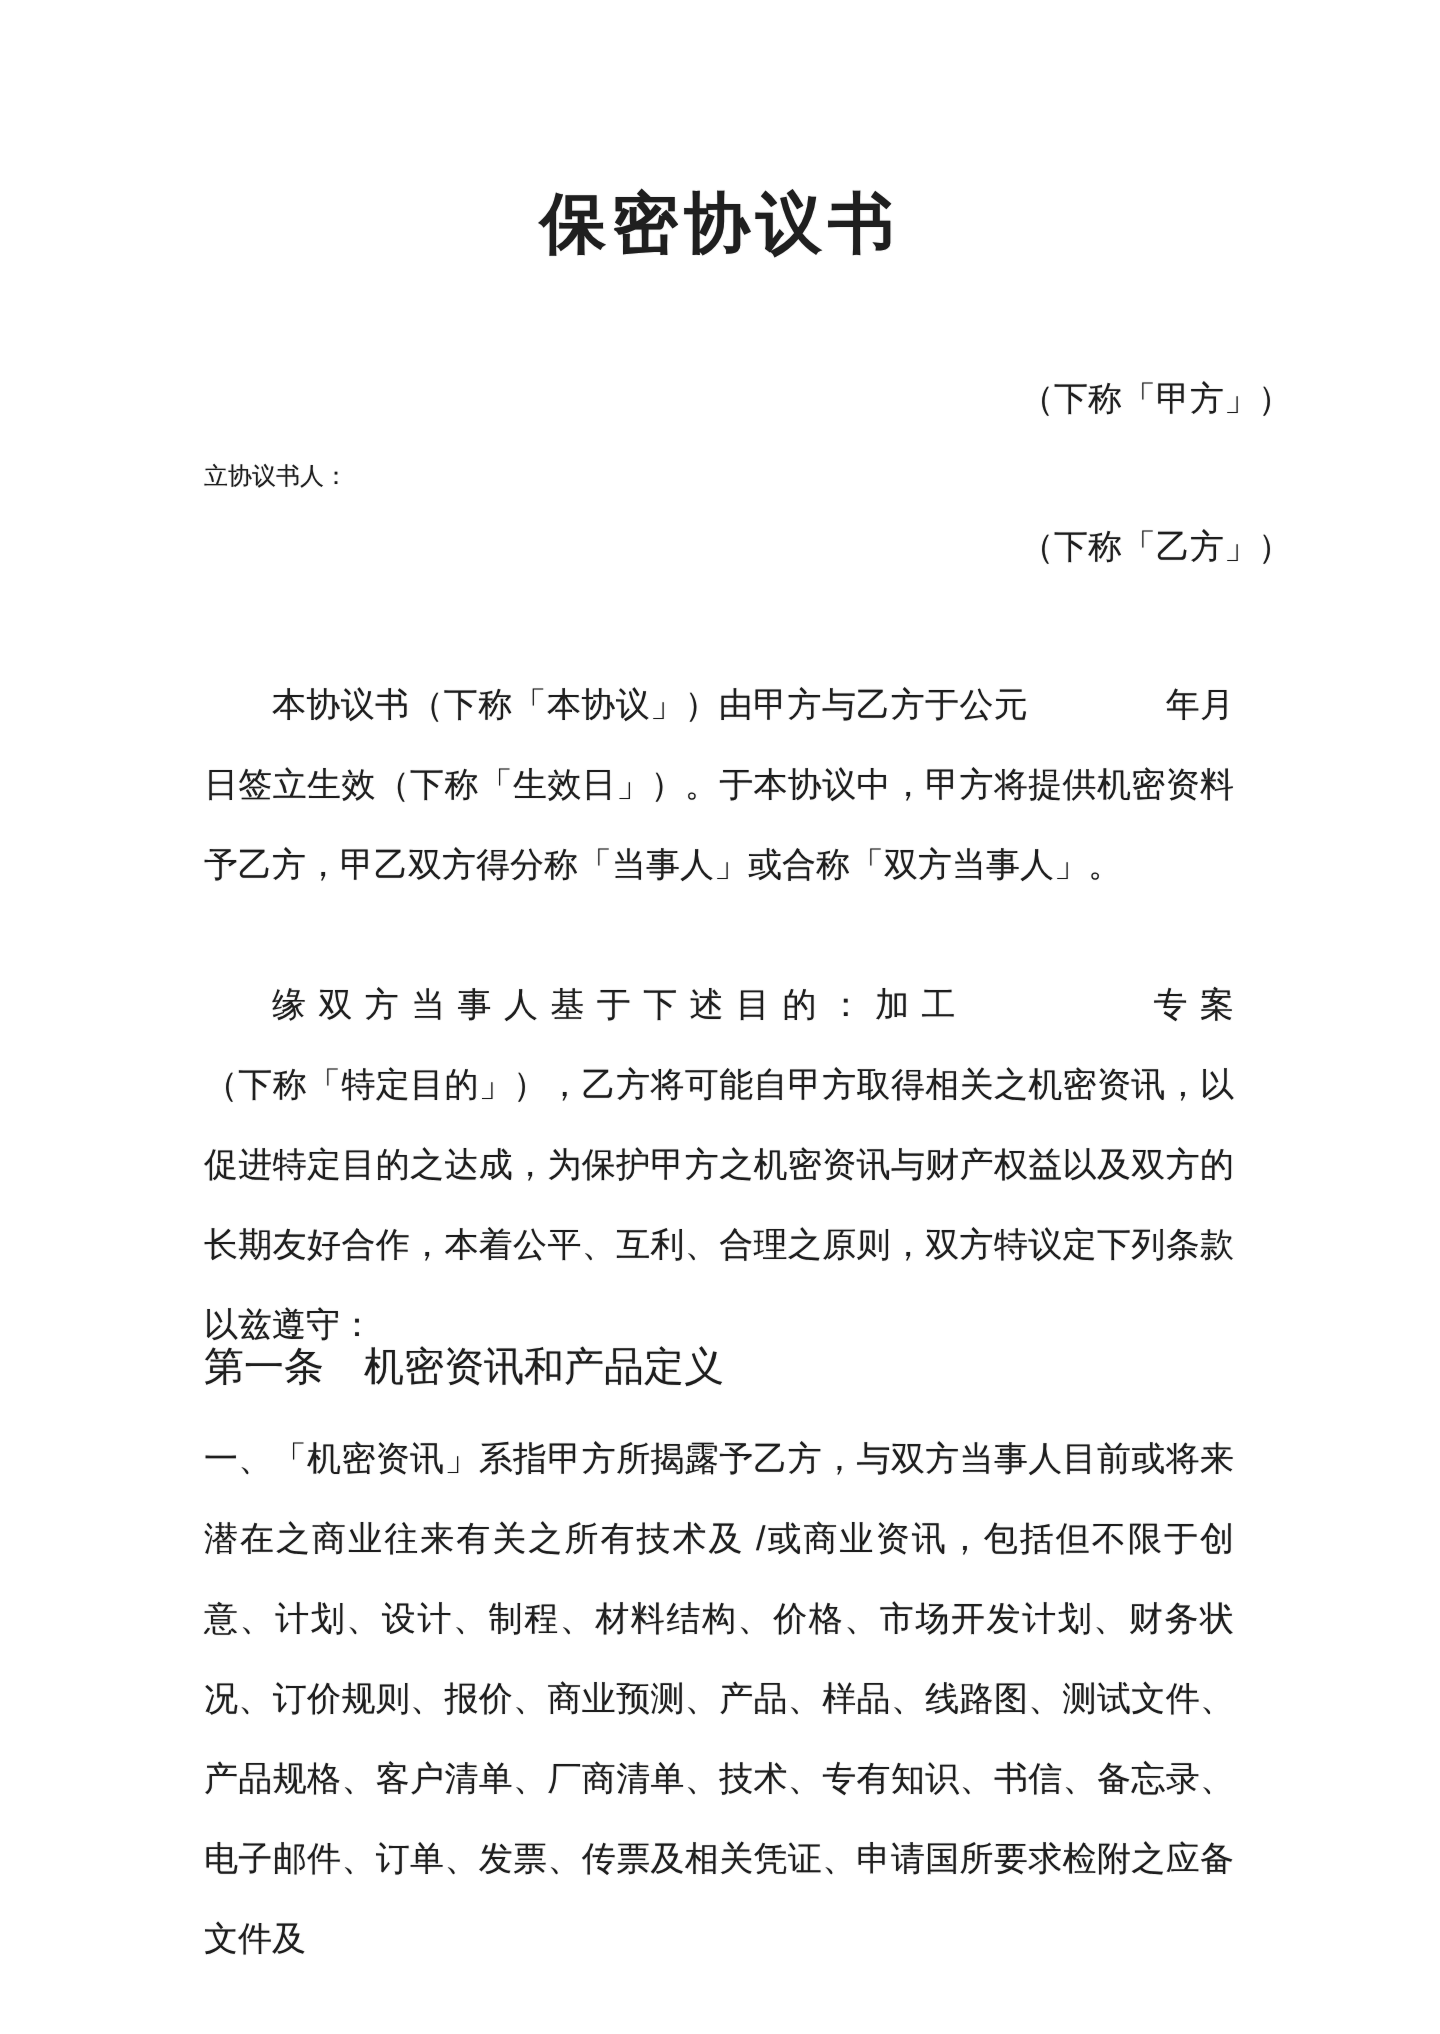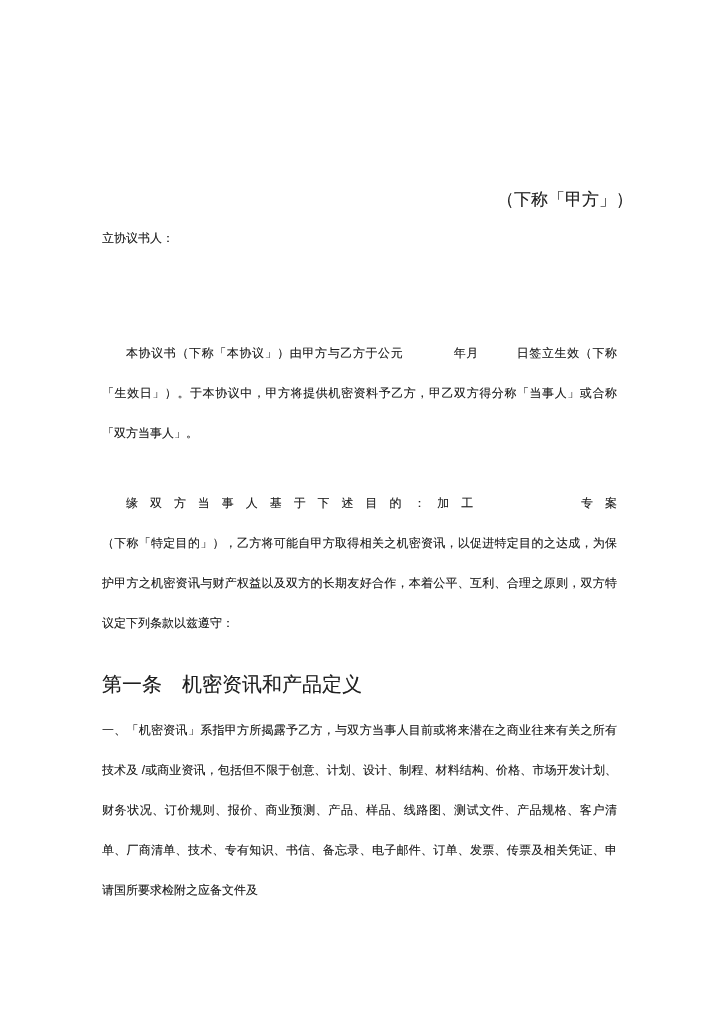--- a/index.html
+++ b/index.html
@@ -25,41 +25,41 @@
     margin: 0;
     text-align: center;
     font-family: "Liberation Serif", serif;
     font-size: 33px;
     font-weight: 700;
     letter-spacing: 3px;
     line-height: 1.1;
   }
   .party-note {
     position: absolute;
-    left: 497px;
+    left: 510px;
     font-size: 17px;
     line-height: 24px;
     white-space: nowrap;
   }
   .party-note.a { top: 188px; }
   .party-note.b { top: 262px; }
   .signatory {
     position: absolute;
     left: 102px;
     top: 225px;
     font-size: 12px;
     line-height: 26px;
     white-space: nowrap;
   }
   .para {
     position: absolute;
     left: 102px;
     width: 515px;
     margin: 0;
-    font-size: 12px;
+    font-size: 17px;
     line-height: 40px;
     text-align: justify;
   }
   .para.intro { top: 333px; text-indent: 2em; }
   .para.purpose-blank {
     top: 483px;
     text-indent: 2em;
     text-align-last: justify; 
   }
   .para.purpose-rest { top: 523px; }
@@ -73,25 +73,27 @@
     line-height: 28px;
     white-space: nowrap;
   }
   .para.article-item { top: 710px; }
 </style>
 </head>
 <body>
 
 <div class="page">
 
+  <h1 class="doc-title">保密协议书</h1>
 
   <div class="party-note a">（下称「甲方」）</div>
 
   <div class="signatory">立协议书人：</div>
 
+  <div class="party-note b">（下称「乙方」）</div>
 
   <p class="para intro">本协议书（下称「本协议」）由甲方与乙方于公元　　　　年月　　　日签立生效（下称「生效日」）。于本协议中，甲方将提供机密资料予乙方，甲乙双方得分称「当事人」或合称「双方当事人」。</p>
 
   <p class="para purpose-blank">缘双方当事人基于下述目的：加工　　　　专案</p>
 
   <p class="para purpose-rest">（下称「特定目的」），乙方将可能自甲方取得相关之机密资讯，以促进特定目的之达成，为保护甲方之机密资讯与财产权益以及双方的长期友好合作，本着公平、互利、合理之原则，双方特议定下列条款以兹遵守：</p>
 
   <h2 class="section-heading">第一条　机密资讯和产品定义</h2>
 
   <p class="para article-item">一、「机密资讯」系指甲方所揭露予乙方，与双方当事人目前或将来潜在之商业往来有关之所有技术及 /或商业资讯，包括但不限于创意、计划、设计、制程、材料结构、价格、市场开发计划、财务状况、订价规则、报价、商业预测、产品、样品、线路图、测试文件、产品规格、客户清单、厂商清单、技术、专有知识、书信、备忘录、电子邮件、订单、发票、传票及相关凭证、申请国所要求检附之应备文件及</p>

